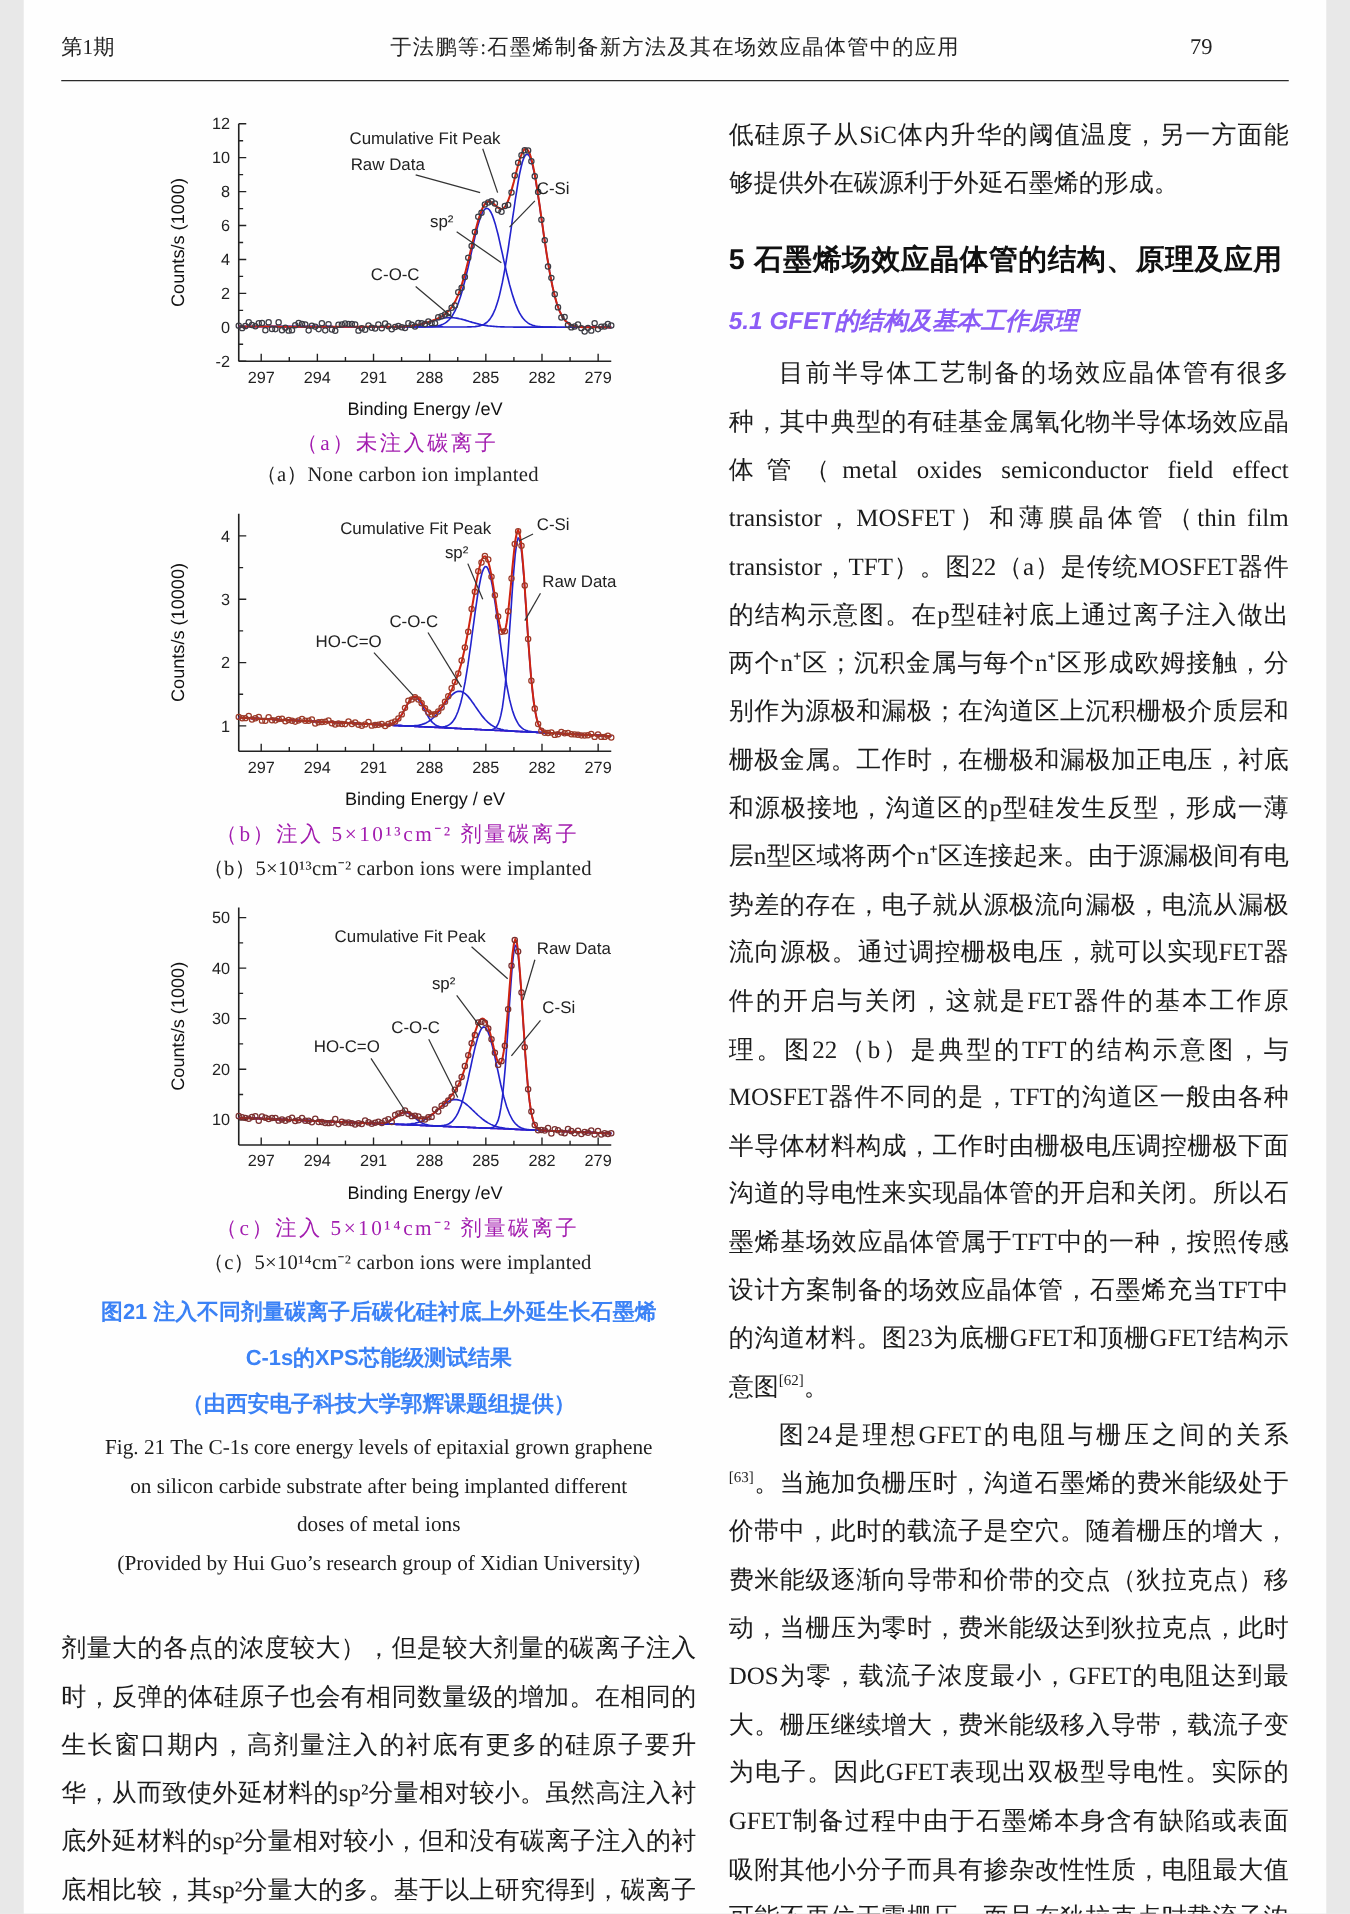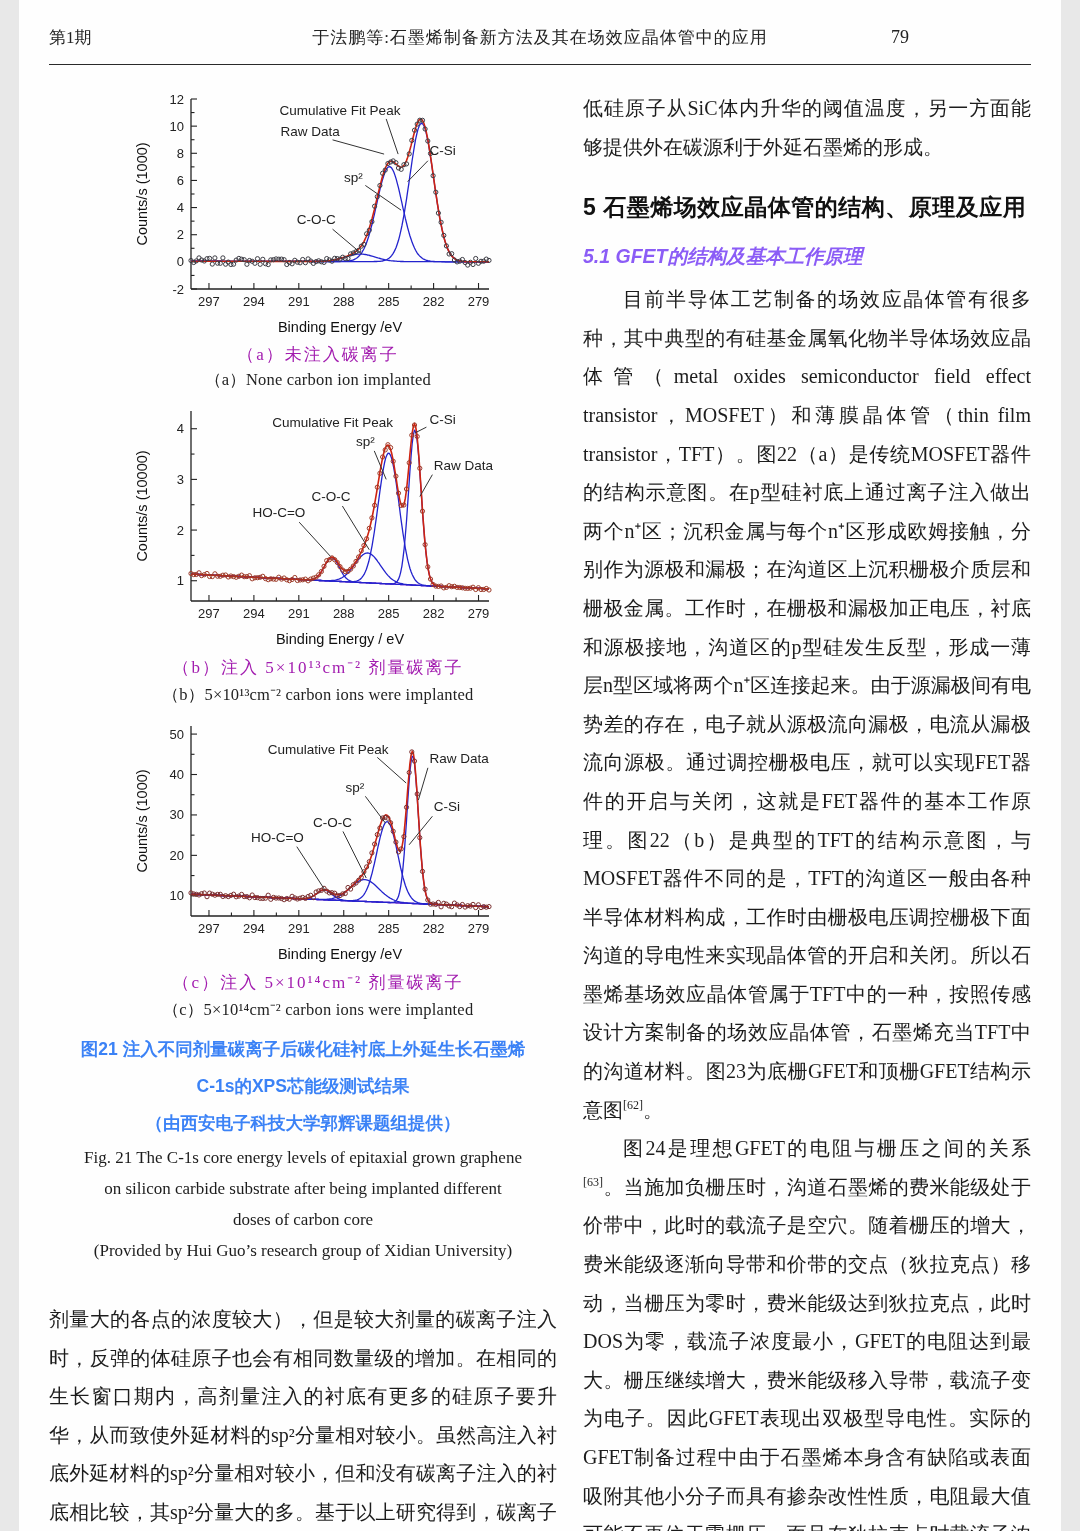--- a/index.html
+++ b/index.html
@@ -3,21 +3,21 @@
 <meta charset="utf-8">
 <style>
   html,body{margin:0;padding:0;background:#e8e8e8;}
   .page{position:relative;width:1042px;height:1531px;margin:0 auto;background:#fefefe;
         box-sizing:border-box;padding:26px 30px 20px 30px;overflow:hidden;
         font-family:"Liberation Serif",serif;color:#1c1c1c;}
   
   .hdr{display:flex;align-items:baseline;font-size:17px;color:#222;}
   .hdr .issue{width:140px;text-align:left;}
   .hdr .rtitle{flex:1;text-align:center;letter-spacing:1px;}
-  .hdr .pno{width:140px;text-align:left;font-size:18px;}
+  .hdr .pno{width:140px;text-align:center;font-size:18px;}
   .rule{border-bottom:1.6px solid #2a2a2a;margin-top:15px;}
   
   .cols{display:flex;gap:26px;margin-top:24px;}
   .colL{width:508px;flex:none;}
   .colR{flex:1;min-width:0;}
   
   .chart-block{width:370px;margin-left:84px;margin-bottom:8px;text-align:center;}
   .chart-svg{width:370px;height:252px;display:block;}
   .cap-zh{font-size:17px;margin-top:2px;letter-spacing:2px;color:#a21caf;}
   .cap-en{font-size:16.5px;margin-top:3px;margin-bottom:10px;letter-spacing:.2px;color:#222;}
@@ -585,21 +585,21 @@
         <div class="cap-zh">（c）注入 5×10¹⁴cm⁻² 剂量碳离子</div>
         <div class="cap-en">（c）5×10¹⁴cm⁻² carbon ions were implanted</div>
       </div>
 
       <div class="figcap">
         <div class="zh">图21 注入不同剂量碳离子后碳化硅衬底上外延生长石墨烯</div>
         <div class="zh">C-1s的XPS芯能级测试结果</div>
         <div class="zh">（由西安电子科技大学郭辉课题组提供）</div>
         <div class="en">Fig. 21 The C-1s core energy levels of epitaxial grown graphene</div>
         <div class="en">on silicon carbide substrate after being implanted different</div>
-        <div class="en">doses of carbon core</div>
+        <div class="en">doses of metal ions</div>
         <div class="en">(Provided by Hui Guo’s research group of Xidian University)</div>
       </div>
 
       <div class="para"><span>剂量大的各点的浓度较大），但是较大剂量的碳离子注入时，反弹的体硅原子也会有相同数量级的增加。在相同的生长窗口期内，高剂量注入的衬底有更多的硅原子要升华，从而致使外延材料的sp²分量相对较小。虽然高注入衬底外延材料的sp²分量相对较小，但和没有碳离子注入的衬底相比较，其sp²分量大的多。基于以上研究得到，碳离子注入SiC衬底后，一方面能够降</span></div>
     </div>
 
     <div class="colR">
       <div class="para"><span>低硅原子从SiC体内升华的阈值温度，另一方面能够提供外在碳源利于外延石墨烯的形成。</span></div>
       <div class="h5">5 石墨烯场效应晶体管的结构、原理及应用</div>
       <div class="h51">5.1 GFET的结构及基本工作原理</div>

